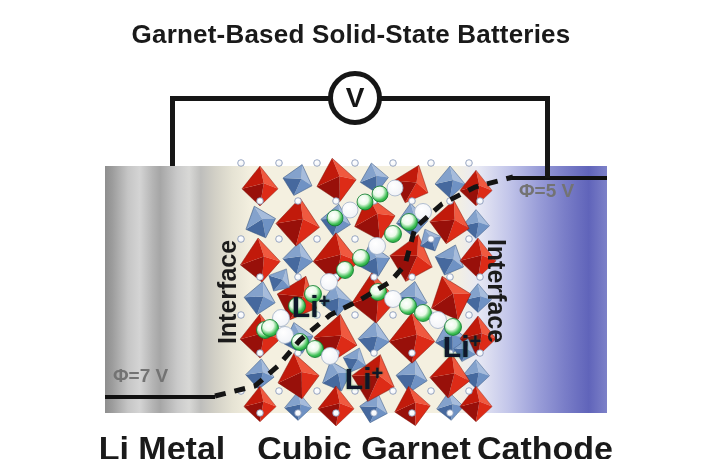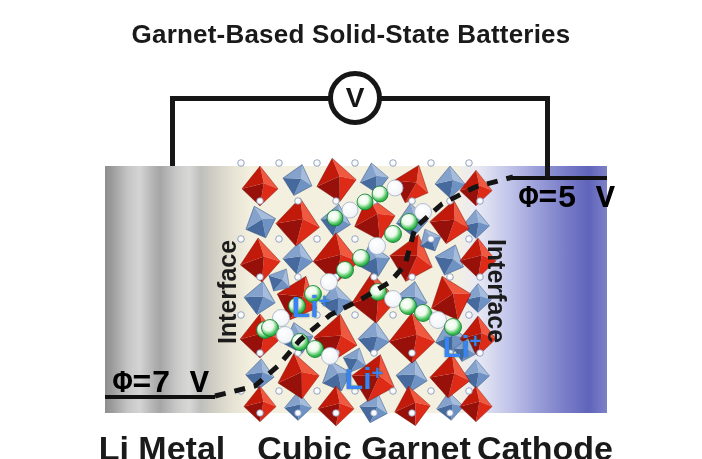--- a/index.html
+++ b/index.html
@@ -23,27 +23,27 @@
   #region-electrolyte{left:250px;width:205px;background:#f4f0e0;}
   #region-cathode{left:455px;width:152px;
     background:linear-gradient(90deg,#f4f0e0 0%,#e8e9f4 15%,#c3c6ea 35%,#999dd8 55%,
       #7a7ec8 72%,#6064ba 88%,#7d81c8 100%);}
   .crystal{left:240px;top:150px;z-index:2;overflow:visible;}
   .dash-overlay{left:0;top:0;z-index:3;pointer-events:none;}
   .iface{z-index:4;font-size:25px;font-weight:bold;color:#1b1b1b;width:140px;height:26px;
          text-align:center;line-height:26px;}
   #iface-left{left:157px;top:269px;transform:rotate(-90deg);}
   #iface-right{left:427px;top:268px;transform:rotate(90deg);}
-  .pot{z-index:4;font-weight:bold;font-size:32px;color:#000000;white-space:nowrap;font-family:Liberation Mono, monospace;}
+  .pot{z-index:4;font-weight:bold;font-size:19px;color:#737373;white-space:nowrap;}
   #pot-left{left:113px;top:355px;}
   #pot-right{left:519px;top:170px;}
   .pot-line{background:#101010;z-index:4;}
   #pot-left-line{left:105px;top:385px;width:110px;height:4px;}
   #pot-right-line{left:512px;top:166px;width:95px;height:4px;}
-  .li-ion{z-index:5;color:#3b82f6;font-weight:bold;font-size:30px;line-height:1;
+  .li-ion{z-index:5;color:#0f172a;font-weight:bold;font-size:30px;line-height:1;
           transform:translate(-50%,-50%);text-shadow:0 0 2px rgba(5,100,30,.75);
           white-space:nowrap;padding-left:48px;}
   .li-ion .sup{font-size:20px;vertical-align:9px;}
   #li-ion-1{left:287px;top:296px;}
   #li-ion-2{left:340px;top:368px;}
   #li-ion-3{left:438px;top:336px;}
   .bottom-label{top:419px;font-size:34px;font-weight:bold;color:#1a1a1a;
                 transform:translateX(-50%);white-space:nowrap;z-index:4;}
   #bottom-anode{left:162px;} #bottom-electrolyte{left:364px;} #bottom-cathode{left:545px;}
 </style>

